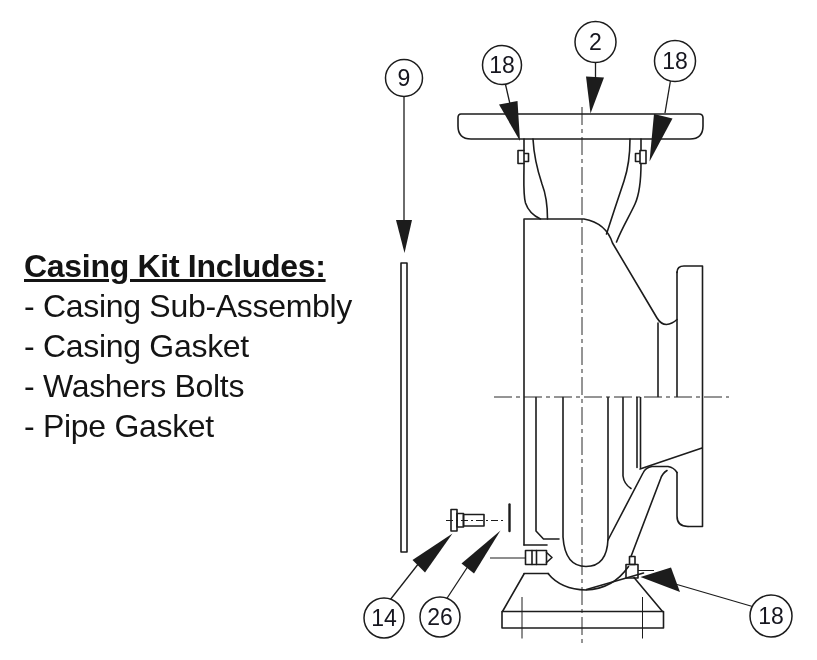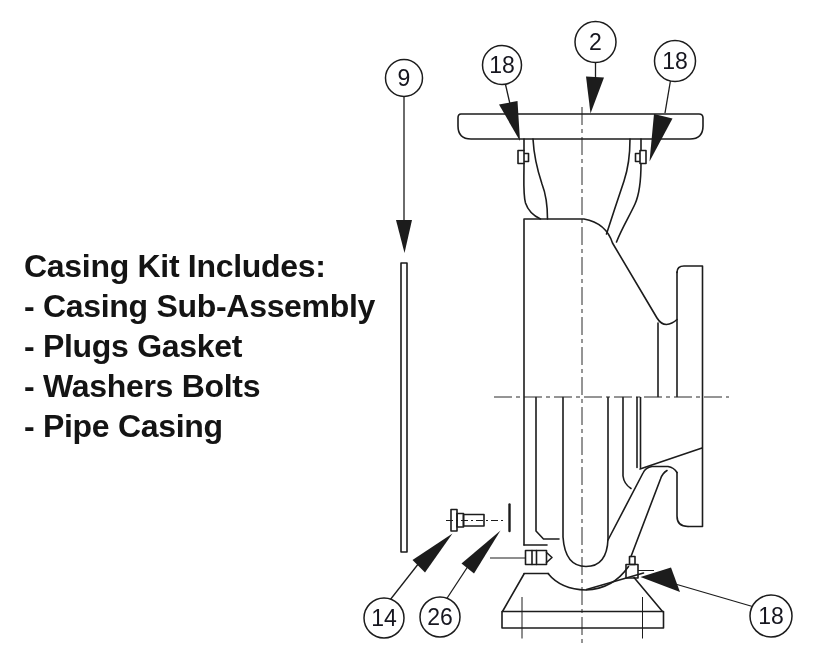--- a/index.html
+++ b/index.html
@@ -4,45 +4,45 @@
 <style>
   html,body{margin:0;padding:0;background:#fff;}
   .stage{
     position:relative;width:817px;height:660px;background:#fff;overflow:hidden;
     font-family:"Liberation Sans","DejaVu Sans",sans-serif;
   }
   .kit-text{
     position:absolute;left:24px;top:246px;color:#141414;
     font-size:32px;line-height:40px;letter-spacing:-0.3px;white-space:nowrap;
   }
-  .kit-text h2{margin:0;font-size:32px;line-height:40px;font-weight:bold;}
+  .kit-text h2{margin:0;font-size:32px;line-height:40px;font-weight:bold;text-decoration:underline;}
   .kit-text ul{margin:0;padding:0;list-style:none;}
-  .kit-text li{margin:0;padding:0;font-weight:bold;}
+  .kit-text li{margin:0;padding:0;}
   svg{position:absolute;left:0;top:0;}
   .outline{stroke:#1c1c1c;stroke-width:1.6;fill:none;stroke-linecap:round;stroke-linejoin:round;}
   .thin{stroke:#1c1c1c;stroke-width:1;fill:none;}
   .centerline{stroke:#2a2a2a;stroke-width:1;fill:none;stroke-dasharray:18 4 4 4;}
   .leader{stroke:#1c1c1c;stroke-width:1.3;fill:none;}
   .arrowhead{fill:#1c1c1c;stroke:none;}
   .bubble{fill:#ffffff;stroke:#1c1c1c;stroke-width:1.5;}
   .bubble-label{fill:#16161f;font-size:23px;text-anchor:middle;}
   .whitefill{fill:#ffffff;}
 </style>
 </head>
 <body>
 
 <div class="stage">
 
   <div class="kit-text">
     <h2>Casing Kit Includes:</h2>
     <ul>
       <li>- Casing Sub-Assembly</li>
-      <li>- Plugs Gasket</li>
+      <li>- Casing Gasket</li>
       <li>- Washers Bolts</li>
-      <li>- Pipe Casing</li>
+      <li>- Pipe Gasket</li>
     </ul>
   </div>
 
   <svg width="817" height="660" viewBox="0 0 817 660">
 
     <g>
       <path class="centerline" d="M582,107 V646"></path>
       <path class="centerline" d="M494,397 H729"></path>
     </g>
 

